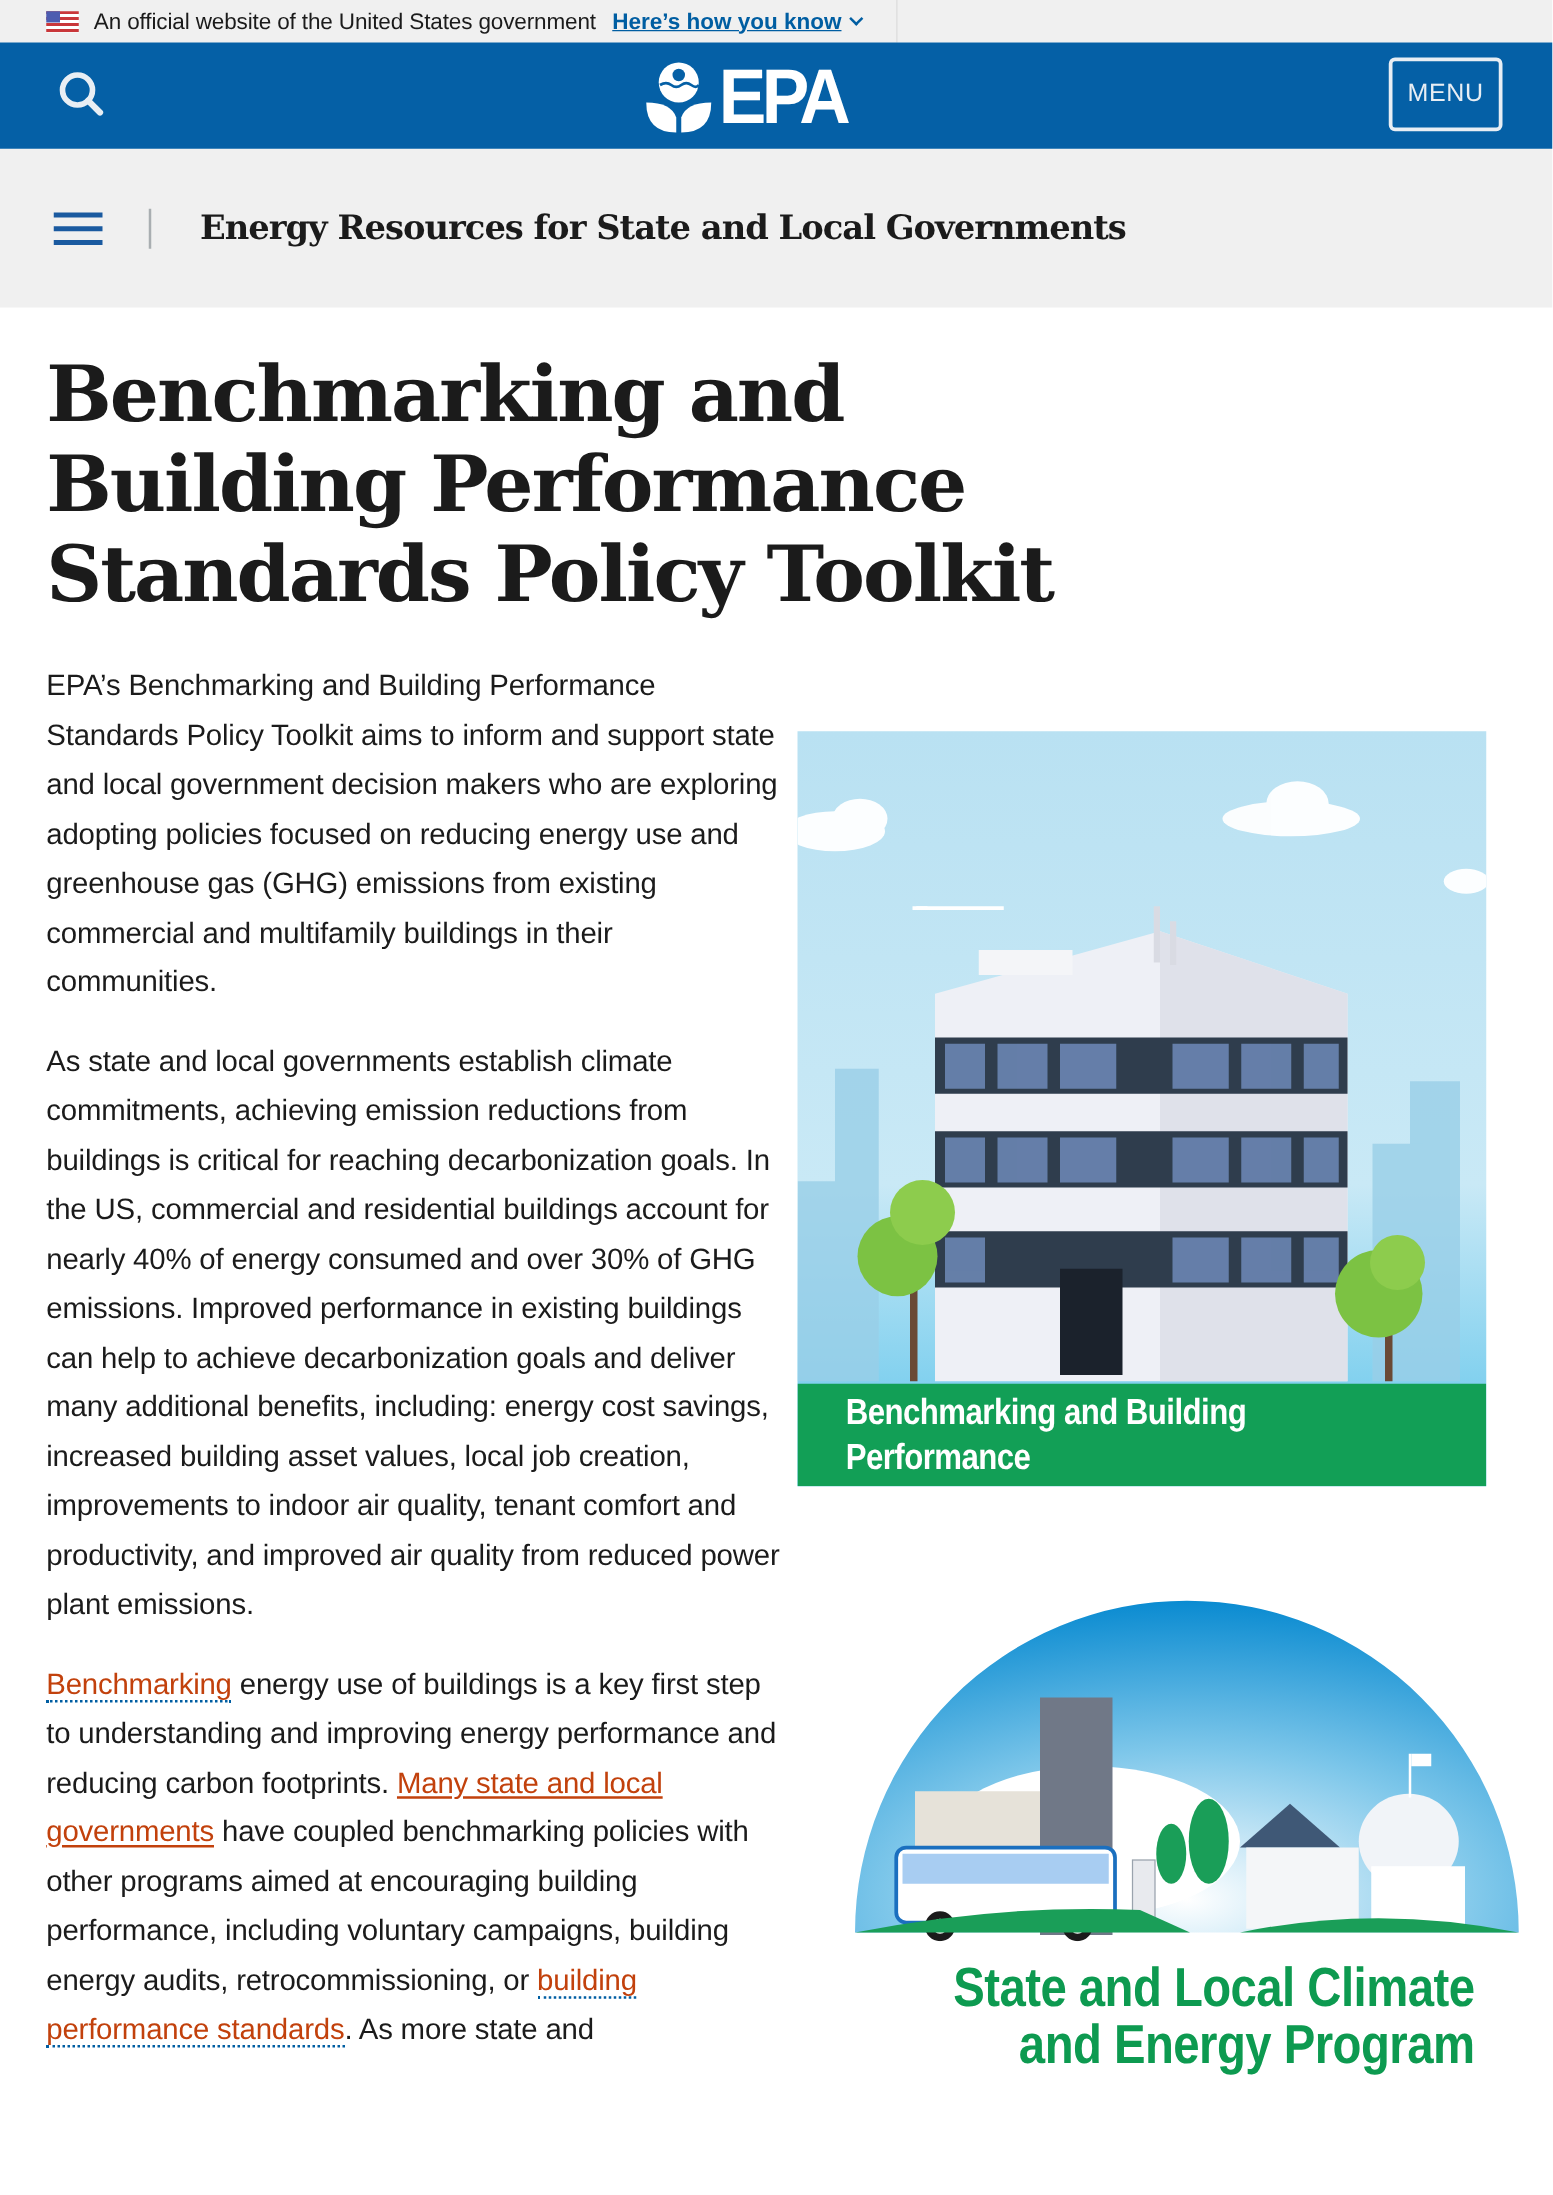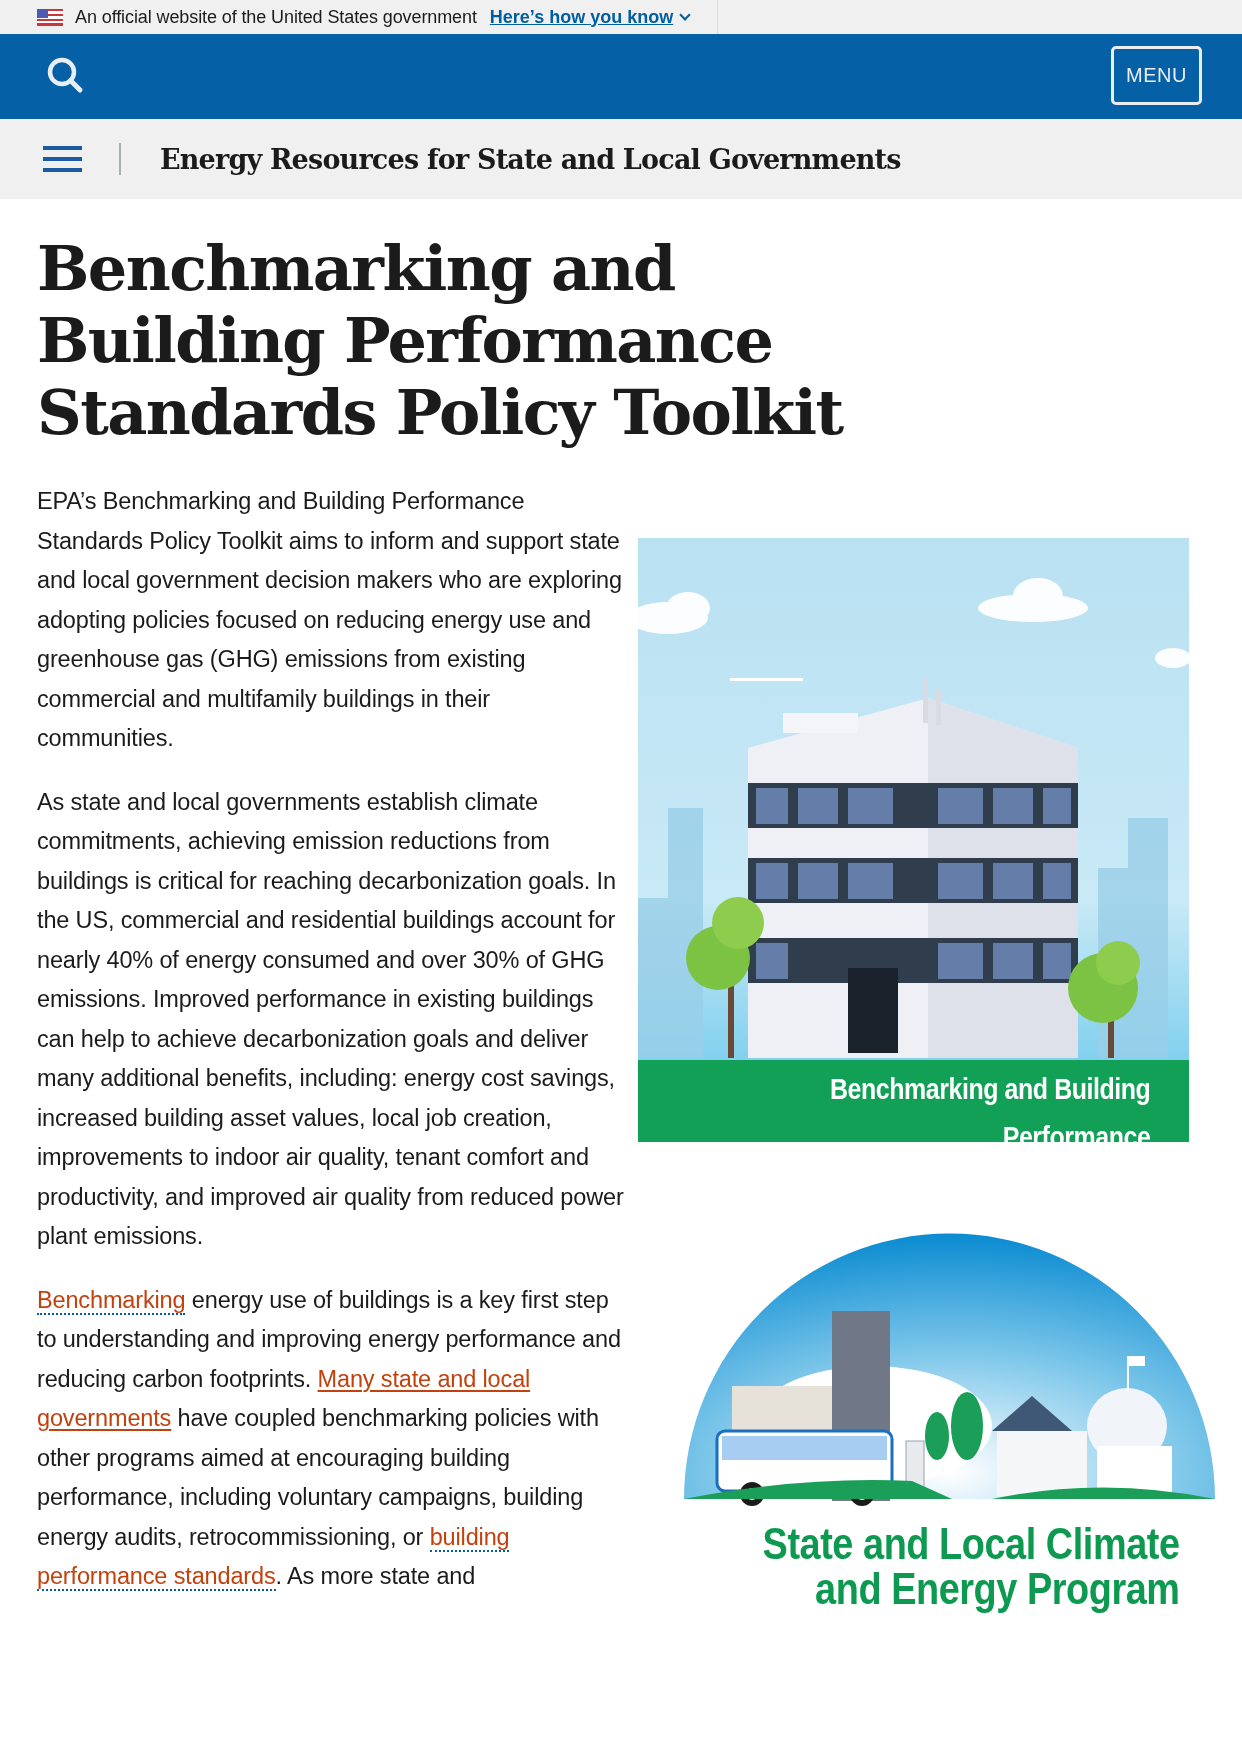--- a/index.html
+++ b/index.html
@@ -16,38 +16,38 @@
   .chev { width: 8px; height: 8px; border-right: 2px solid #005ea2; border-bottom: 2px solid #005ea2; transform: rotate(45deg); margin-top: -4px; }
 
   
   .header { height: 85px; background: #0560a6; position: relative; display: flex; align-items: center; }
   .search-btn { position: absolute; left: 44px; top: 20px; width: 46px; height: 46px; cursor: pointer; }
   .logo { position: absolute; left: 515px; top: 13px; display: flex; align-items: center; }
   .logo-text { color: #fff; font-family: "Liberation Sans", sans-serif; font-weight: bold; font-size: 62px; letter-spacing: -4px; line-height: 1; margin-left: 4px; transform: scaleX(0.92); transform-origin: left; }
   .menu-btn { position: absolute; left: 1111px; top: 12px; width: 91px; height: 59px; border: 3px solid #e8eef4; border-radius: 5px; color: #e8eef4; font-size: 20px; display: flex; align-items: center; justify-content: center; letter-spacing: 0.5px; cursor: pointer; background: transparent; }
 
   
-  .subnav { height: 80px; background: #f0f0f0; display: flex; align-items: center; padding-left: 43px; gap: 19px; }
+  .subnav { height: 127px; background: #f0f0f0; display: flex; align-items: center; padding-left: 43px; gap: 19px; }
   .hamburger { width: 39px; height: 26px; display: flex; flex-direction: column; justify-content: space-between; cursor: pointer; }
   .hamburger span { display: block; height: 4px; background: #1a5aa0; }
   .divider { width: 2px; height: 32px; background: #a9aeb1; margin-left: 18px; margin-right: 20px; }
   .subnav-title { font-family: "DejaVu Serif", "Liberation Serif", serif; font-weight: bold; font-size: 27px; color: #1b1b1b; letter-spacing: -0.8px; cursor: pointer; }
 
   
   .main { position: relative; padding-left: 37px; }
   .page-title { font-family: "DejaVu Serif", "Liberation Serif", serif; font-weight: bold; font-size: 62px; line-height: 72px; color: #1b1b1b; margin-top: 34px; width: 940px; letter-spacing: -1.6px; }
   .content { position: relative; margin-top: 33px; }
   .text-col { width: 590px; font-size: 23.5px; line-height: 39.5px; color: #1b1b1b; letter-spacing: -0.15px; }
   .text-col p { margin-bottom: 24px; }
   a.inline-link { color: #c2410c; text-decoration: none; border-bottom: 2px dotted #005ea2; }
   a.inline-link.solid { border-bottom: none; text-decoration: underline; text-decoration-thickness: 1.5px; text-underline-offset: 3px; }
 
   
   .fig1 { position: absolute; left: 601px; top: 56px; width: 551px; height: 604px; background: linear-gradient(#b9e1f2, #c9e9f6 60%, #5dc4eb); overflow: hidden; }
-  .fig1-caption { position: absolute; left: 0; bottom: 0; width: 100%; height: 82px; background: #129f56; color: #fff; font-family: "Liberation Sans", sans-serif; font-weight: bold; font-size: 29px; line-height: 48px; text-align: right; padding-top: 5px; letter-spacing: -0.5px; transform-origin: center; }
+  .fig1-caption { position: absolute; left: 0; bottom: 0; width: 100%; height: 82px; background: #129f56; color: #fff; font-family: "Liberation Sans", sans-serif; font-weight: bold; font-size: 29px; line-height: 36px; text-align: left; padding-top: 5px; letter-spacing: -0.5px; transform-origin: center; }
   .fig1-caption span { display: block; transform: scaleX(0.86); }
 
   
   .fig2 { position: absolute; left: 645px; top: 714px; width: 535px; height: 430px; }
   .fig2-caption { position: absolute; left: 0; top: 325px; width: 100%; text-align: right; color: #0d9a50; font-family: "Liberation Sans", sans-serif; font-weight: bold; font-size: 44px; line-height: 45px; letter-spacing: -0.5px; }
   .fig2-caption span { display: block; transform: scaleX(0.86); }
 </style>
 </head>
 <body>
 
@@ -59,20 +59,30 @@
     <span class="chev"></span>
   </div>
 </div>
 
 <div class="header">
   <div class="search-btn">
     <svg width="46" height="46" viewBox="0 0 46 46">
       <circle cx="18" cy="18" r="12" fill="none" stroke="#e8eef4" stroke-width="4.5"></circle>
       <line x1="26.5" y1="26.5" x2="36" y2="36" stroke="#e8eef4" stroke-width="5" stroke-linecap="round"></line>
     </svg>
+  </div>
+  <div class="logo">
+    <svg width="56" height="60" viewBox="0 0 56 60">
+      <circle cx="28" cy="18" r="16" fill="#fff"></circle>
+      <circle cx="28" cy="12" r="5" fill="#0560a6"></circle>
+      <path d="M13 20 Q18 17 22 20 Q26 23 30 20 Q34 17 38 20 Q42 23 44 20" fill="none" stroke="#0560a6" stroke-width="2.2"></path>
+      <path d="M2 34 Q2 58 26 58 L26 46 Q22 34 2 34 Z" fill="#fff"></path>
+      <path d="M54 34 Q54 58 30 58 L30 46 Q34 34 54 34 Z" fill="#fff"></path>
+    </svg>
+    <span class="logo-text">EPA</span>
   </div>
   <button class="menu-btn">MENU</button>
 </div>
 
 <div class="subnav">
   <div class="hamburger">
       <span></span>
       <span></span>
       <span></span>
     </div>

